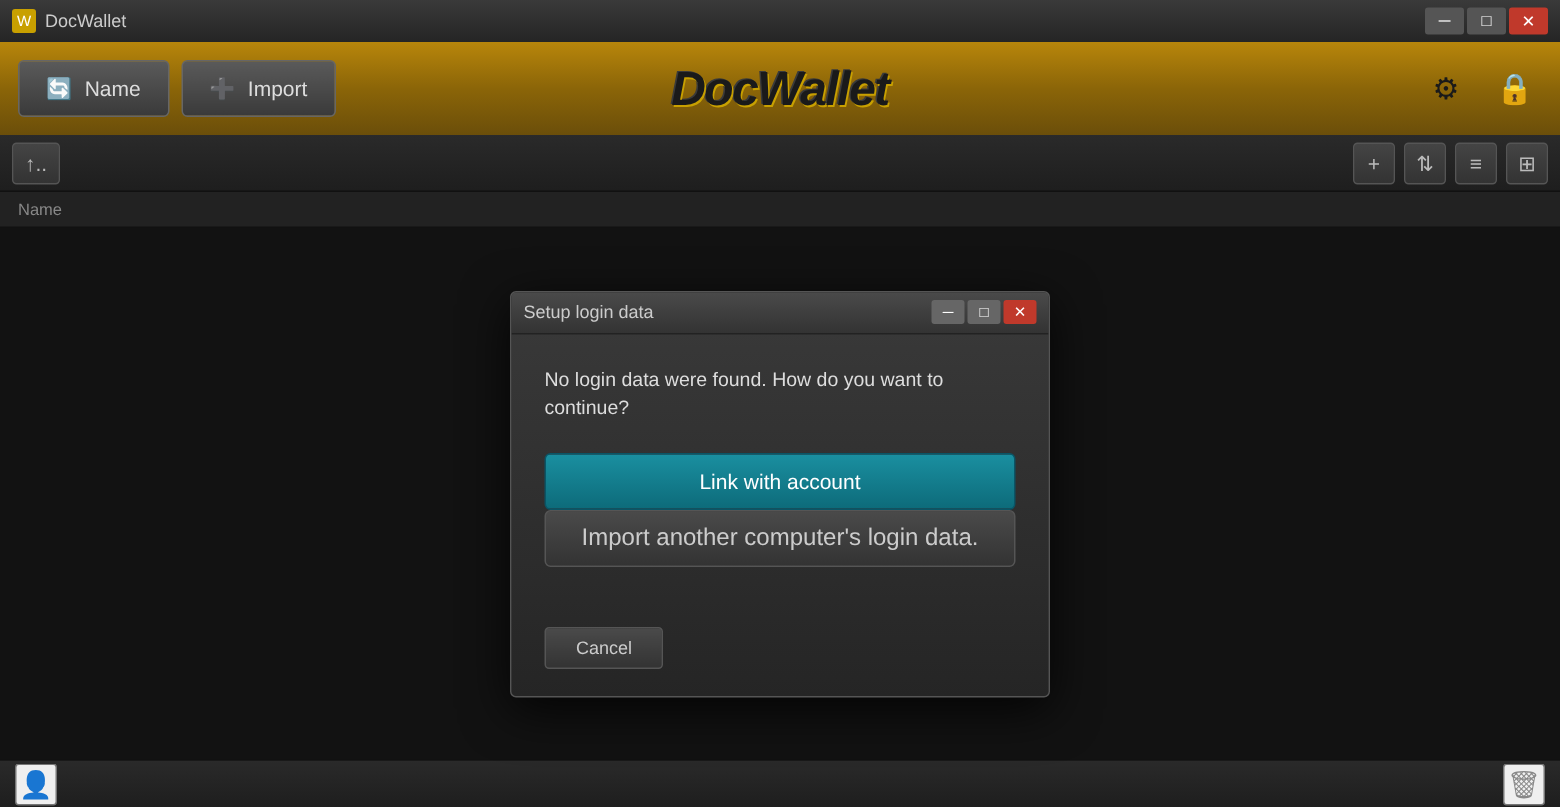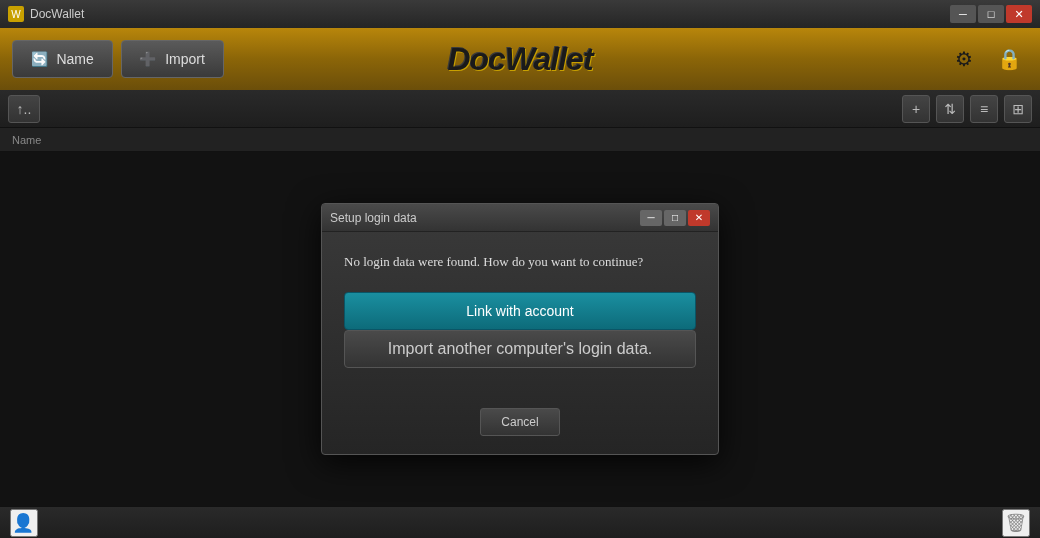--- a/index.html
+++ b/index.html
@@ -209,21 +209,21 @@
       top: 0; left: 0; right: 0; bottom: 0;
       background: rgba(0,0,0,0.4);
       display: flex;
       align-items: center;
       justify-content: center;
       z-index: 100;
     }
 
     
     .dialog {
-      width: 398px;
+      width: 360px;
       background: linear-gradient(to bottom, #3a3a3a, #252525);
       border: 1px solid #555;
       border-radius: 4px;
       box-shadow: 0 8px 32px rgba(0,0,0,0.8);
       overflow: hidden;
     }
     .dialog-titlebar {
       height: 28px;
       background: linear-gradient(to bottom, #4a4a4a, #333);
       border-bottom: 1px solid #222;
@@ -256,21 +256,20 @@
     .dialog-btn-close { background: #c0392b; color: #fff; }
 
     .dialog-body {
       padding: 20px 22px;
     }
     .dialog-message {
       font-size: 13px;
       color: #ddd;
       margin-bottom: 20px;
       line-height: 1.5;
-      font-family: Liberation Serif, serif;
     }
     .dialog-actions {
       display: flex;
       flex-direction: column;
       margin-bottom: 20px;
     }
     .btn-link-account {
       height: 38px;
       background: linear-gradient(to bottom, #1a8fa0, #0d6b7a);
       border: 1px solid #0a5566;
@@ -286,21 +285,21 @@
       border: 1px solid #555;
       border-radius: 4px;
       color: #ccc;
       font-size: 16px;
       cursor: pointer;
       width: 100%;
     }
 
     .dialog-footer {
       display: flex;
-      justify-content: center;
+      justify-content: flex-start;
       padding: 0 22px 18px;
     }
     .btn-cancel {
       height: 28px;
       padding: 0 20px;
       background: linear-gradient(to bottom, #4a4a4a, #333);
       border: 1px solid #555;
       border-radius: 3px;
       color: #ccc;
       font-size: 12px;

